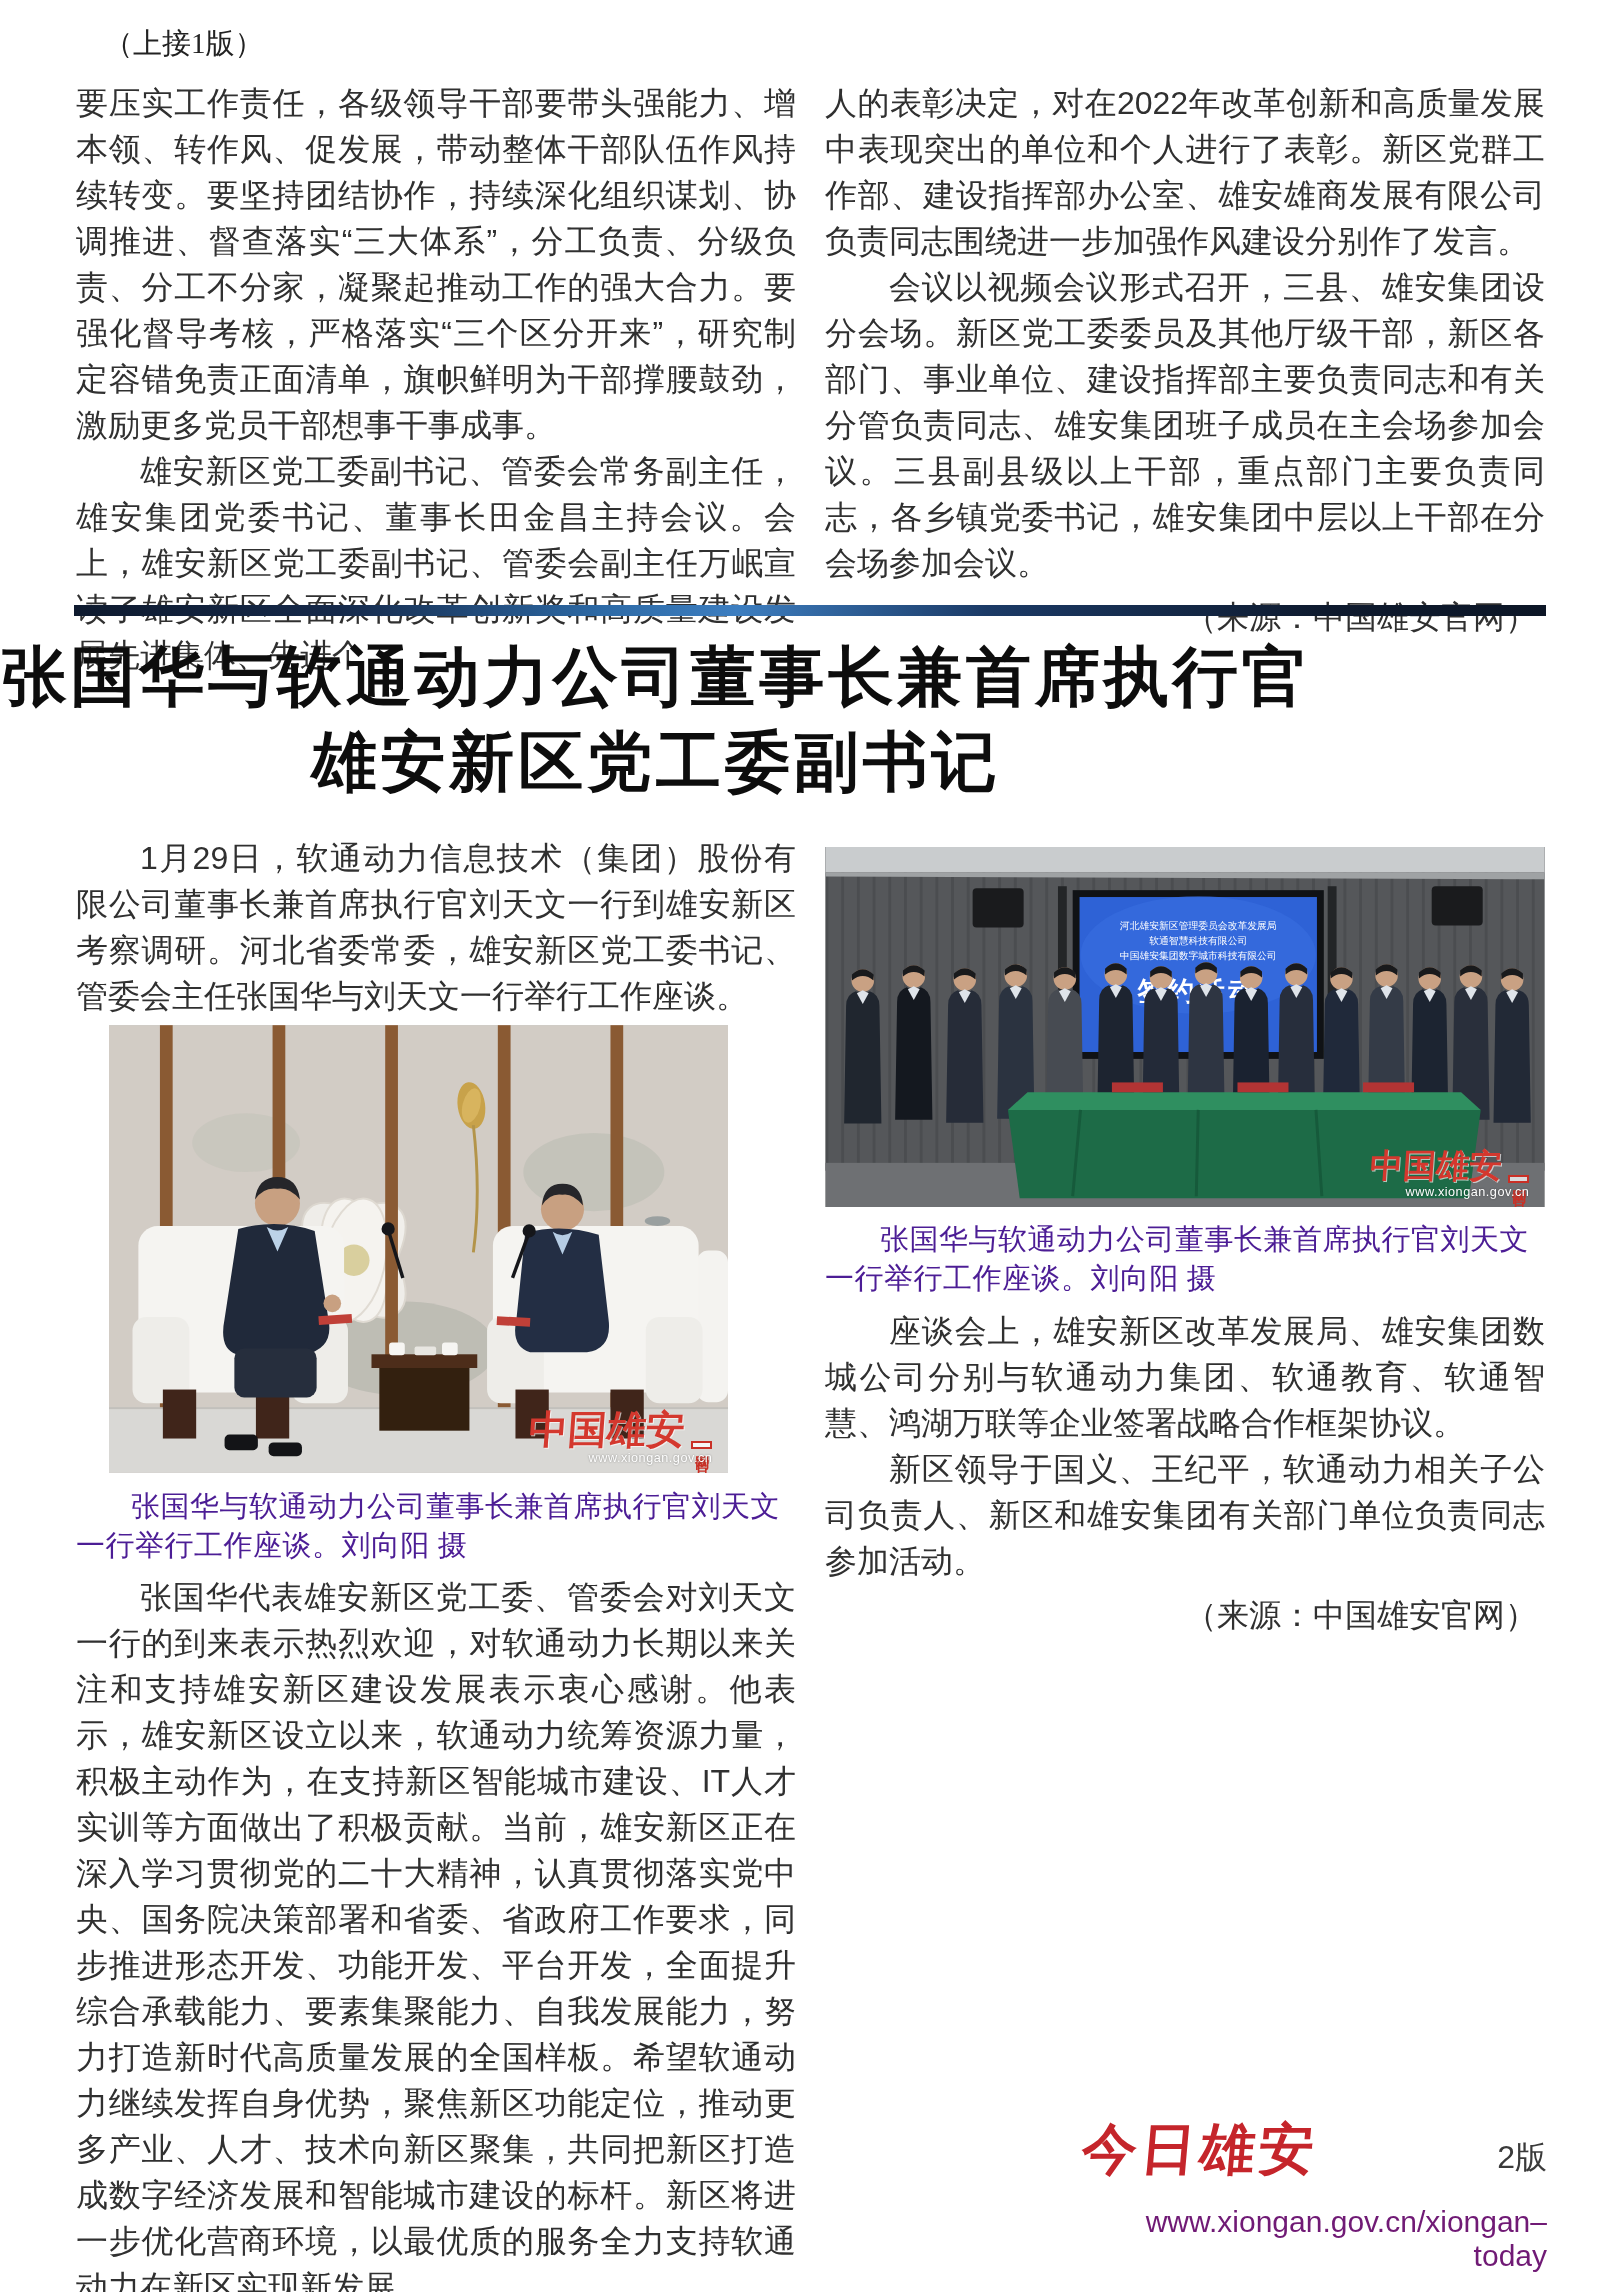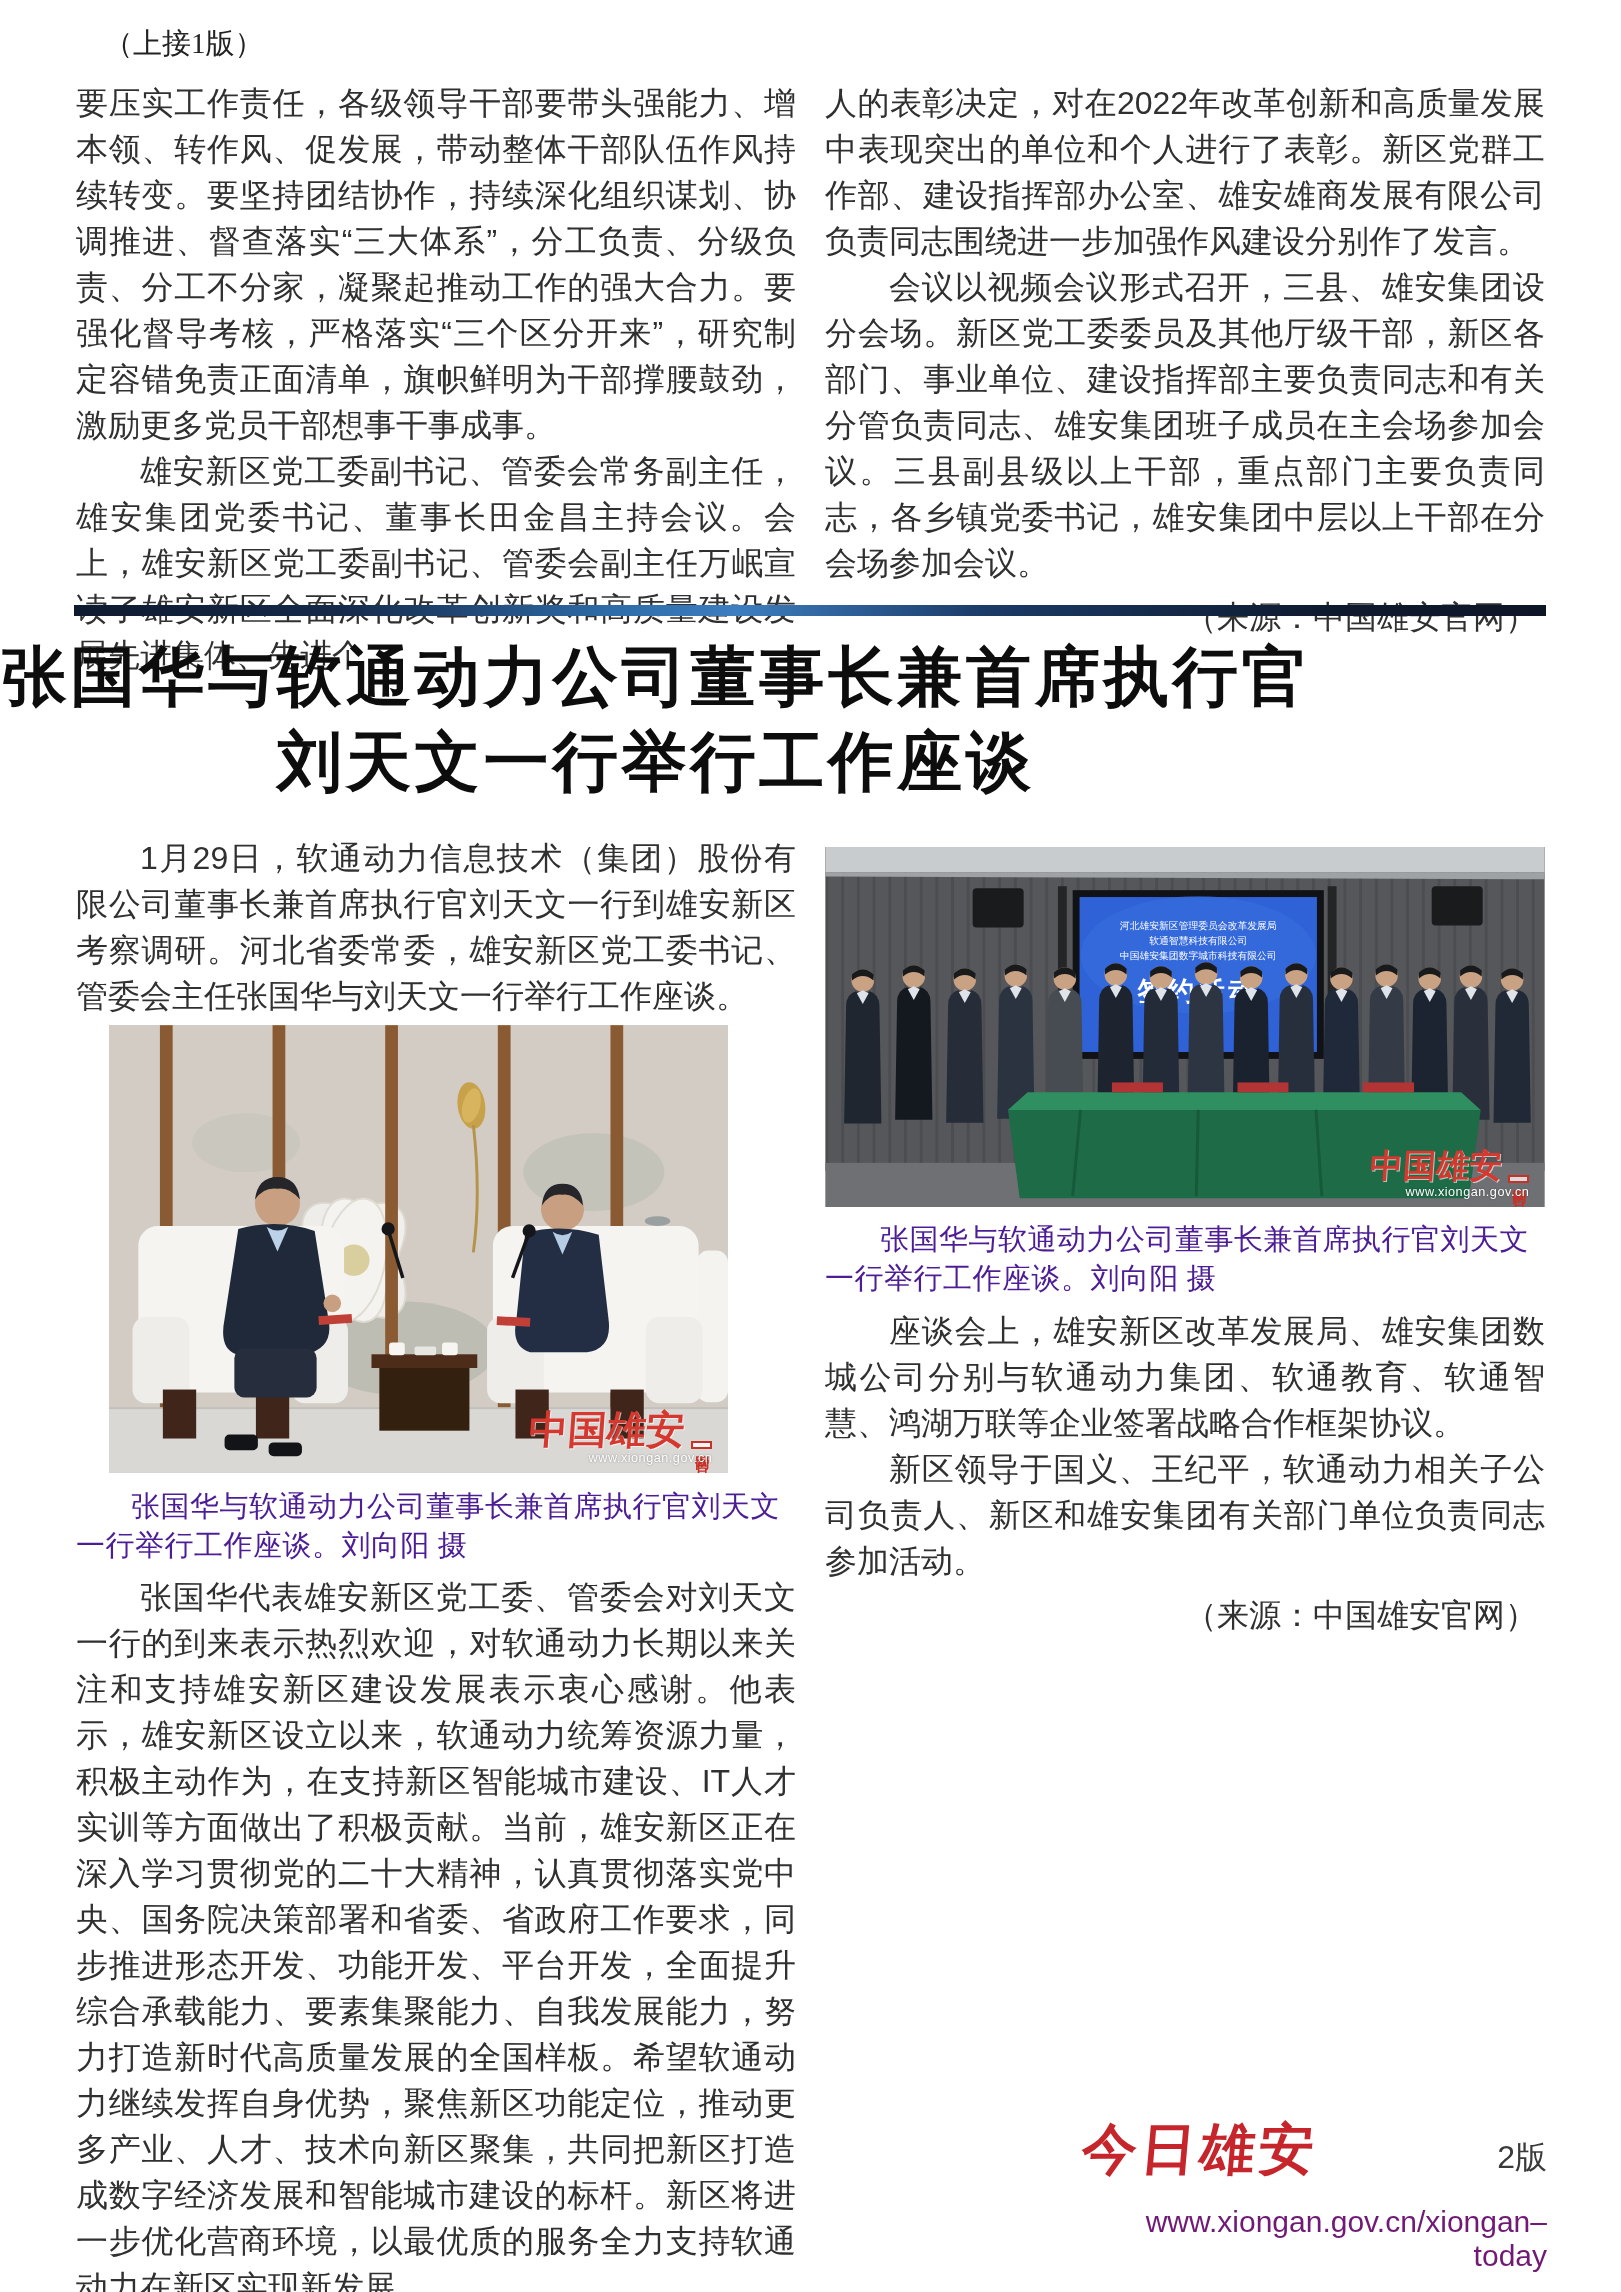--- a/index.html
+++ b/index.html
@@ -74,21 +74,21 @@
       <p class="body-p no-indent">人的表彰决定，对在2022年改革创新和高质量发展中表现突出的单位和个人进行了表彰。新区党群工作部、建设指挥部办公室、雄安雄商发展有限公司负责同志围绕进一步加强作风建设分别作了发言。</p>
       <p class="body-p">会议以视频会议形式召开，三县、雄安集团设分会场。新区党工委委员及其他厅级干部，新区各部门、事业单位、建设指挥部主要负责同志和有关分管负责同志、雄安集团班子成员在主会场参加会议。三县副县级以上干部，重点部门主要负责同志，各乡镇党委书记，雄安集团中层以上干部在分会场参加会议。</p>
       <p class="source">（来源：中国雄安官网）</p>
     </div>
   </section>
 
   <div class="divider"></div>
 
   <h1 class="headline">
     <span class="hl">张国华与软通动力公司董事长兼首席执行官</span>
-    <span class="hl">刘天文一行举行工作座谈</span>
+    <span class="hl">雄安新区党工委副书记</span>
   </h1>
 
   <section class="article">
 
     <div class="col">
       <p class="body-p">1月29日，软通动力信息技术（集团）股份有限公司董事长兼首席执行官刘天文一行到雄安新区考察调研。河北省委常委，雄安新区党工委书记、管委会主任张国华与刘天文一行举行工作座谈。</p>
 
       <figure class="photo photo1">
         <svg width="619" height="448" viewBox="0 0 632 457">
           <rect width="632" height="457" fill="#d2ccc5"></rect>

